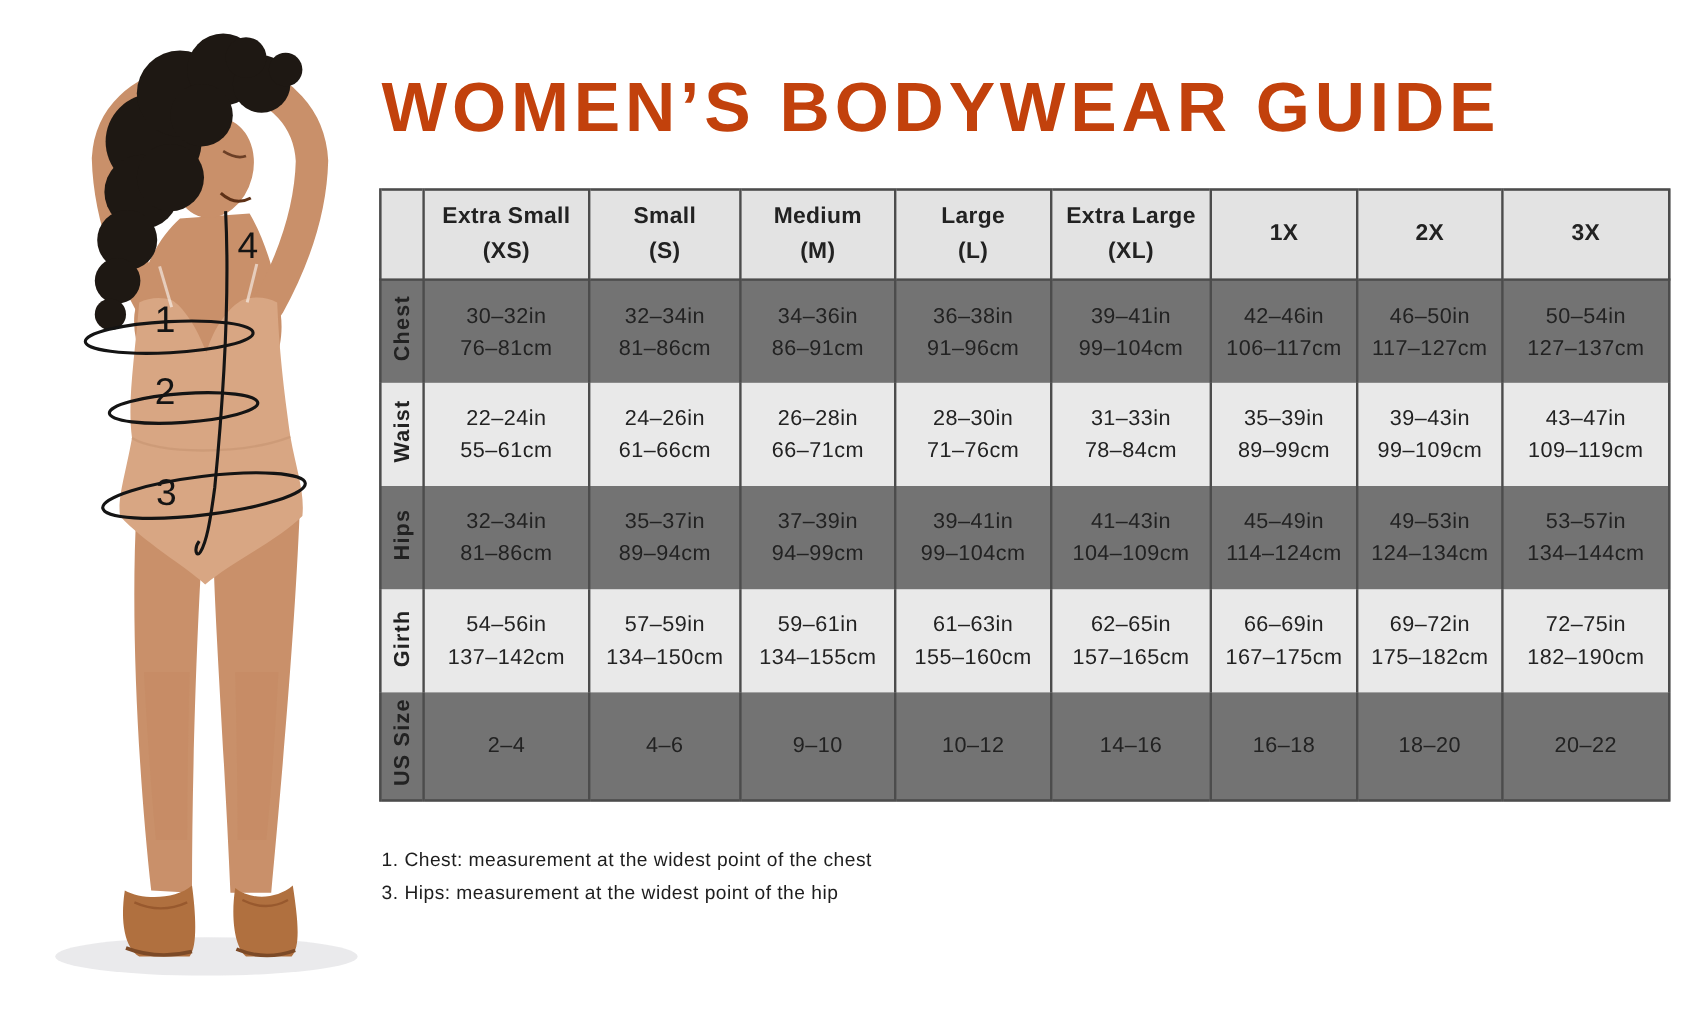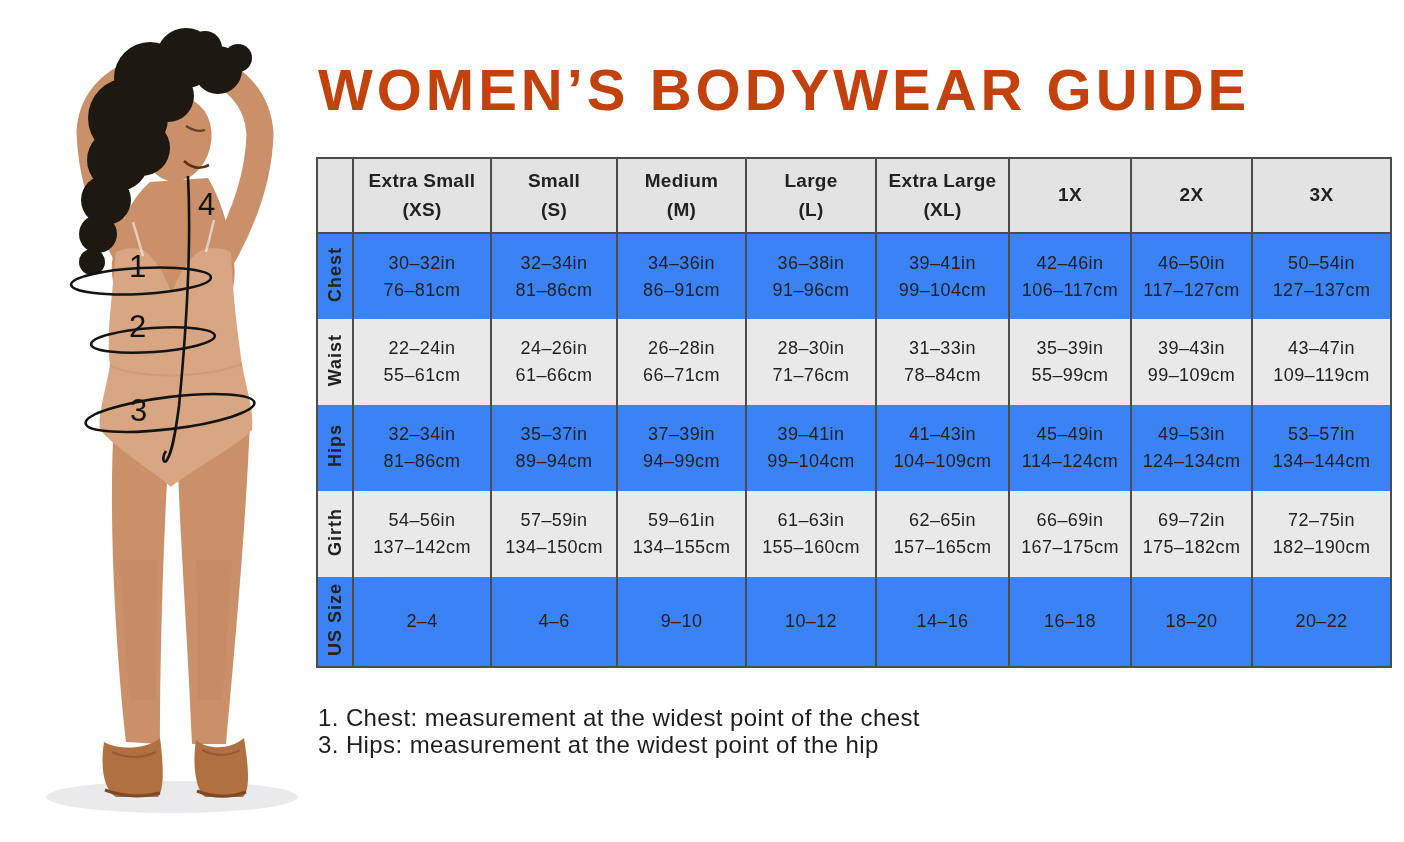--- a/index.html
+++ b/index.html
@@ -14,21 +14,21 @@
   
   .page-title{
     position:absolute;left:318px;top:56px;width:1070px;
     font-size:58px;font-weight:700;letter-spacing:4px;color:#c2410c;
     white-space:nowrap;
   }
 
   
   table.size-chart{
     position:absolute;left:316px;top:157px;border-collapse:collapse;
-    table-layout:fixed;background:#3b82f6;
+    table-layout:fixed;background:#737373;
   }
   table.size-chart{border:2px solid #4c4c4c;}
   table.size-chart th, table.size-chart td{
     border-left:2px solid #4c4c4c;border-right:2px solid #4c4c4c;
     padding:0;text-align:center;vertical-align:middle;
   }
   table.size-chart thead th{
     background:#e3e3e3;border-bottom:2px solid #4c4c4c;
     font-size:19px;font-weight:700;line-height:1.5;height:73px;
     letter-spacing:0.3px;color:#222;
@@ -45,21 +45,21 @@
     font-size:18px;font-weight:700;letter-spacing:1px;color:#222;
     display:inline-block;line-height:1;
   }
 
   
   .notes{
     position:absolute;left:318px;top:704px;width:1080px;
     list-style:none;margin:0;padding:0;
   }
   .notes li{
-    font-size:24px;line-height:27px;letter-spacing:0.4px;color:#1e1e1e;
+    font-size:16px;line-height:27px;letter-spacing:0.4px;color:#1e1e1e;
   }
 </style>
 </head>
 <body>
 
 <div class="figure-area">
   <svg viewBox="0 0 312 842" xmlns="http://www.w3.org/2000/svg">
 
     <ellipse cx="172" cy="797" rx="126" ry="16" fill="#e6e6e9" opacity="0.85"></ellipse>
 
@@ -242,21 +242,21 @@
         <td>
           <div>28–30in</div>
           <div>71–76cm</div>
         </td>
         <td>
           <div>31–33in</div>
           <div>78–84cm</div>
         </td>
         <td>
           <div>35–39in</div>
-          <div>55–99cm</div>
+          <div>89–99cm</div>
         </td>
         <td>
           <div>39–43in</div>
           <div>99–109cm</div>
         </td>
         <td>
           <div>43–47in</div>
           <div>109–119cm</div>
         </td>
       </tr>

